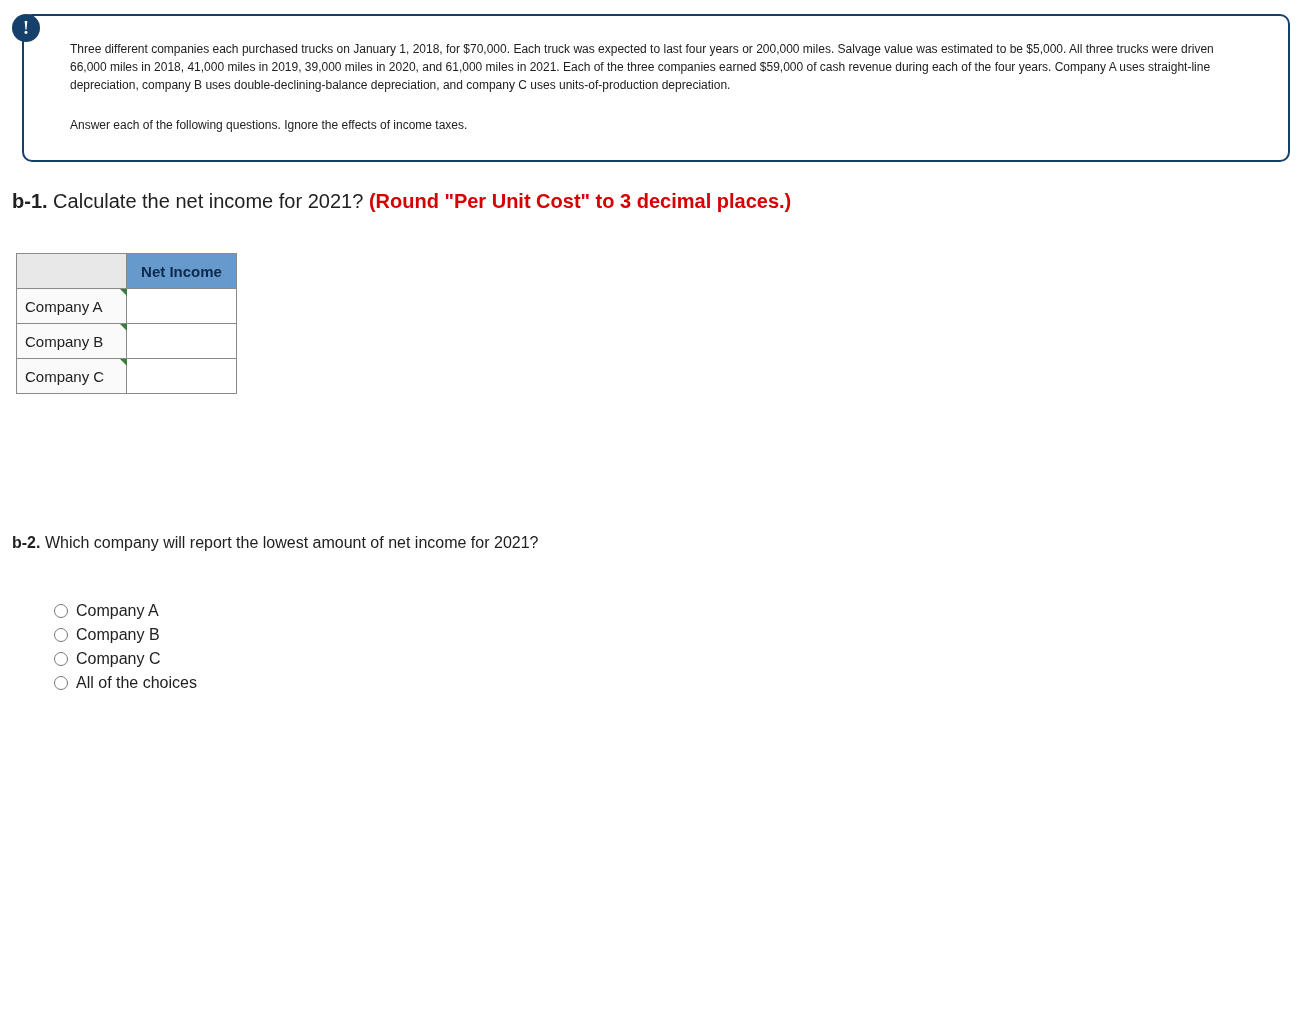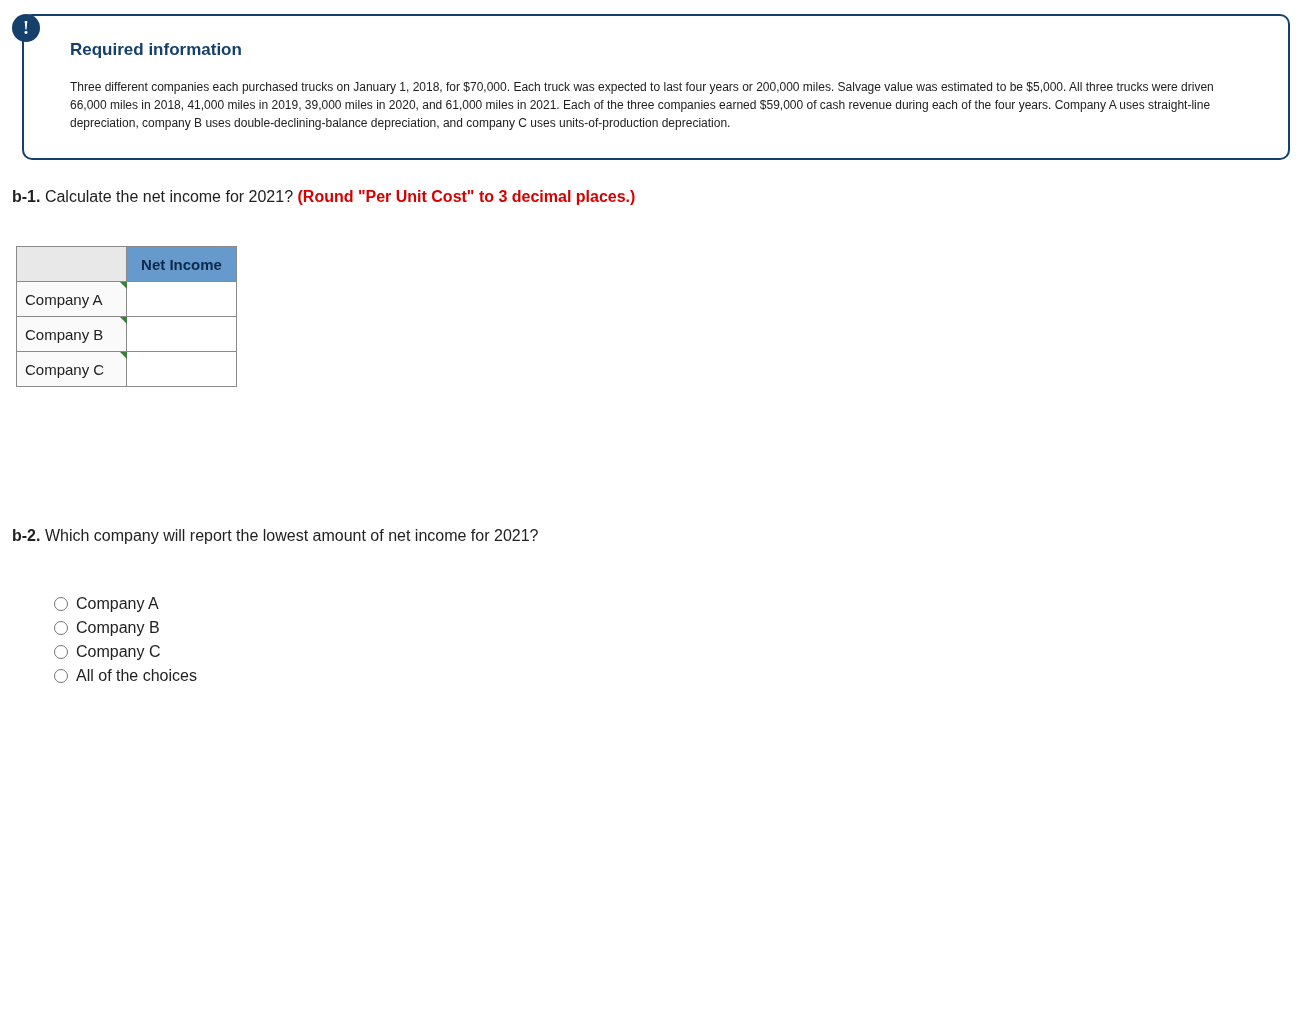--- a/index.html
+++ b/index.html
@@ -44,21 +44,21 @@
       font-size: 16px;
     }
     .applies-line .inner { font-style: italic; }
     .body-para {
       font-size: 12px;
       line-height: 1.5;
       margin-bottom: 22px;
     }
     .body-para:last-child { margin-bottom: 0; }
     .q-line {
-      font-size: 16px;
+      font-size: 20px;
       margin: 0 0 40px 2px;
     }
     .q-line .q-num { font-weight: bold; }
     .q-line .red { color: #d60000; font-weight: bold; }
     .income-table {
       border-collapse: collapse;
       margin: 0 0 0 6px;
       font-size: 15px;
     }
     .income-table th, .income-table td {
@@ -127,22 +127,22 @@
       width: 14px;
       height: 14px;
       accent-color: #555;
     }
   </style>
 </head>
 <body>
 
 <div class="info-box">
   <div class="info-badge">!</div>
-  <div class="req-heading">Required information</div>
   <p class="body-para">Three different companies each purchased trucks on January 1, 2018, for $70,000. Each truck was expected to last four years or 200,000 miles. Salvage value was estimated to be $5,000. All three trucks were driven 66,000 miles in 2018, 41,000 miles in 2019, 39,000 miles in 2020, and 61,000 miles in 2021. Each of the three companies earned $59,000 of cash revenue during each of the four years. Company A uses straight-line depreciation, company B uses double-declining-balance depreciation, and company C uses units-of-production depreciation.</p>
+  <p class="body-para">Answer each of the following questions. Ignore the effects of income taxes.</p>
 </div>
 
 <div class="q-line">
   <span class="q-num">b-1.</span><span> Calculate the net income for 2021? </span><span class="red">(Round "Per Unit Cost" to 3 decimal places.)</span>
 </div>
 
 <table class="income-table">
   <tbody>
       <tr>
     <th class="blank"></th>

